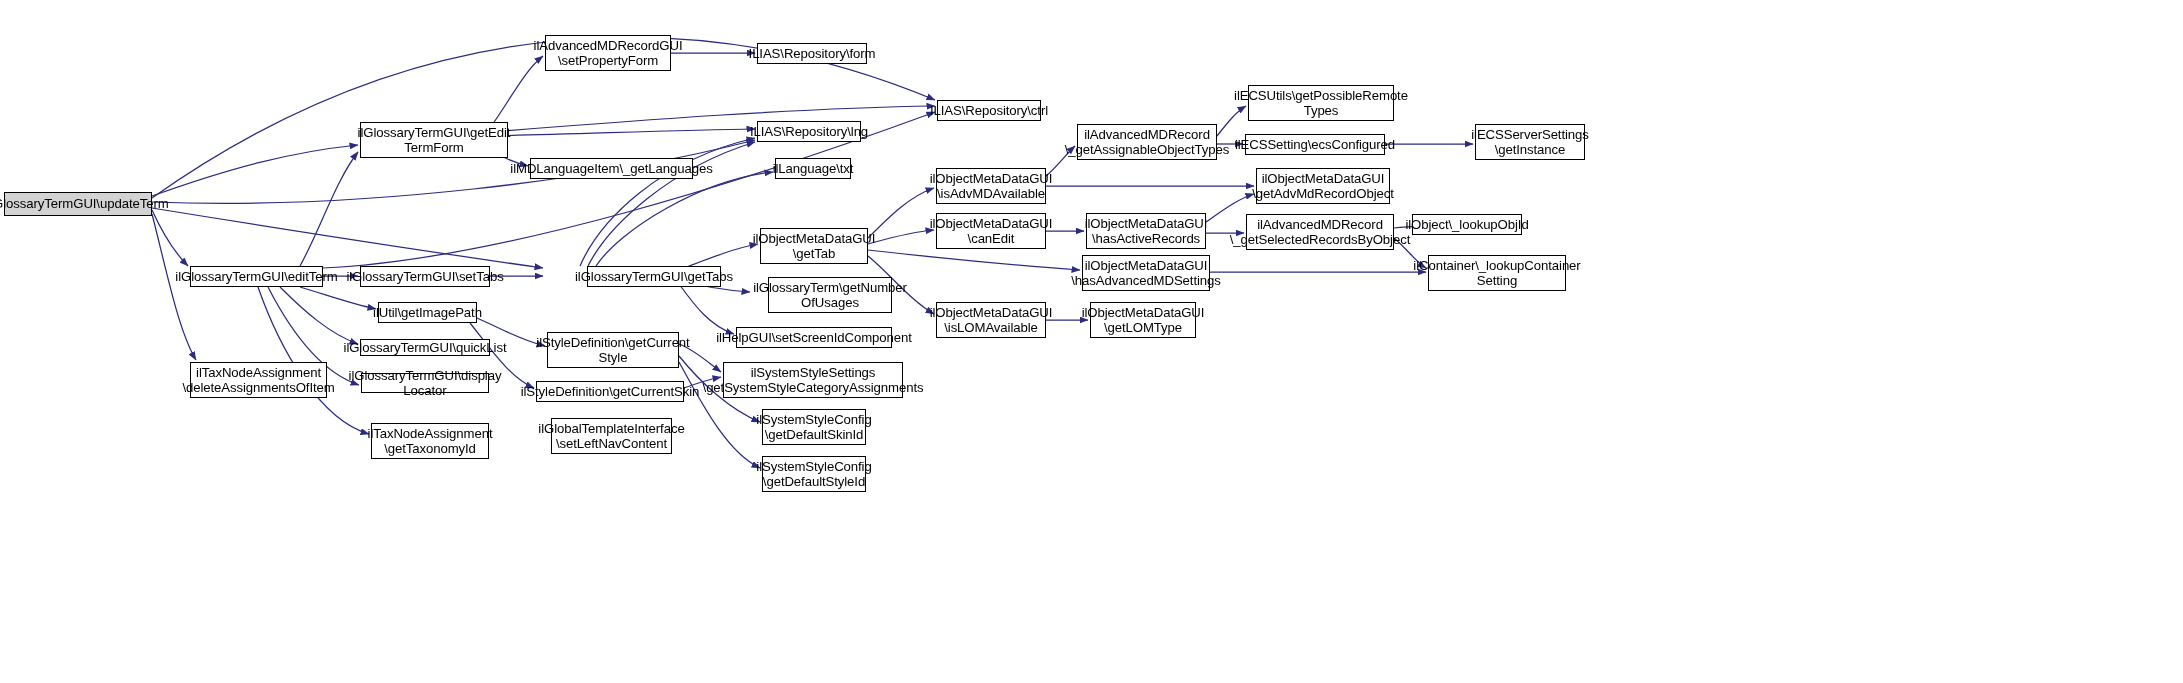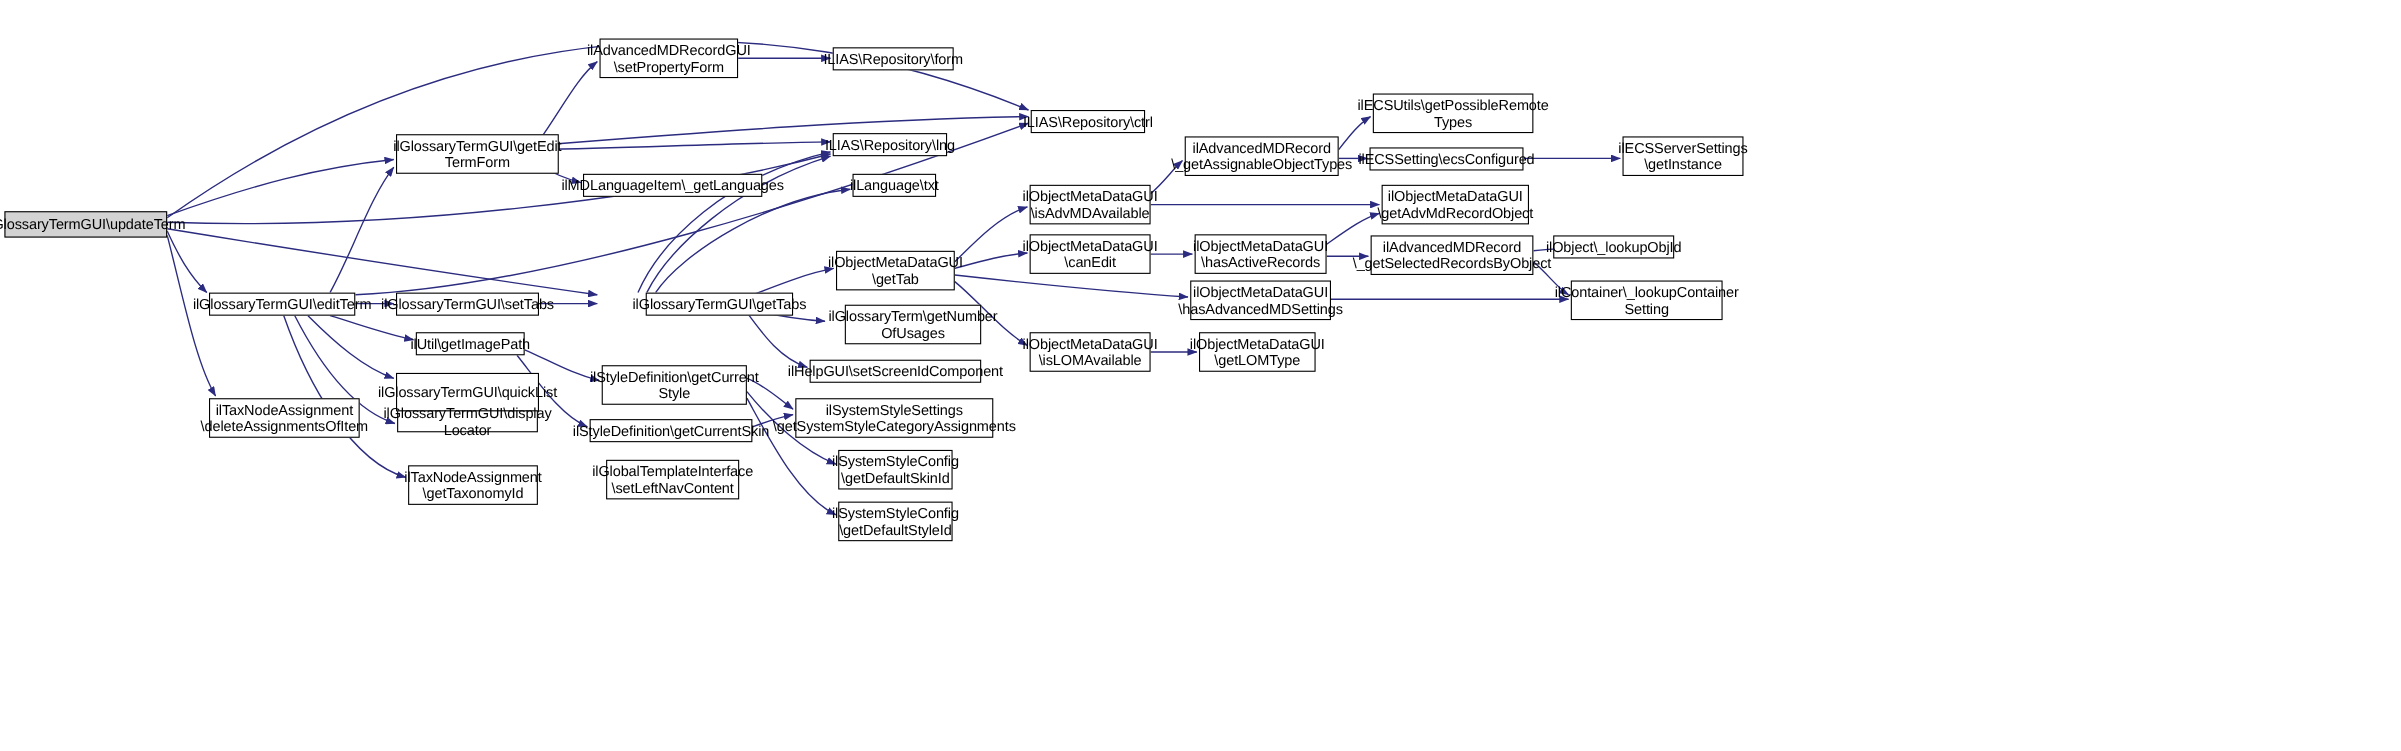--- a/index.html
+++ b/index.html
@@ -117,21 +117,21 @@
       <div class="node" style="left: 775px; top: 158px; width: 76px; height: 21px;">ilLanguage\txt</div>
       <div class="node" style="left: 190px; top: 266px; width: 133px; height: 21px;">ilGlossaryTermGUI\editTerm</div>
       <div class="node" style="left: 360px; top: 266px; width: 130px; height: 21px;">ilGlossaryTermGUI\setTabs</div>
       <div class="node" style="left: 545px; top: 266px; width: 134px; height: 21px; margin-left: 42px;">ilGlossaryTermGUI\getTabs</div>
       <div class="node" style="left: 760px; top: 228px; width: 108px; height: 36px;">ilObjectMetaDataGUI
 \getTab</div>
       <div class="node" style="left: 752px; top: 277px; width: 124px; height: 36px; margin-left: 16px;">ilGlossaryTerm\getNumber
 OfUsages</div>
       <div class="node" style="left: 736px; top: 327px; width: 156px; height: 21px;">ilHelpGUI\setScreenIdComponent</div>
       <div class="node" style="left: 378px; top: 302px; width: 99px; height: 21px;">ilUtil\getImagePath</div>
-      <div class="node" style="left: 360px; top: 339px; width: 130px; height: 35px;">ilGlossaryTermGUI\quickList</div>
+      <div class="node" style="left: 360px; top: 339px; width: 130px; height: 17px;">ilGlossaryTermGUI\quickList</div>
       <div class="node" style="left: 361px; top: 373px; width: 128px; height: 20px;">ilGlossaryTermGUI\display
 Locator</div>
       <div class="node" style="left: 371px; top: 423px; width: 118px; height: 36px;">ilTaxNodeAssignment
 \getTaxonomyId</div>
       <div class="node" style="left: 190px; top: 362px; width: 137px; height: 36px;">ilTaxNodeAssignment
 \deleteAssignmentsOfItem</div>
       <div class="node" style="left: 547px; top: 332px; width: 132px; height: 36px;">ilStyleDefinition\getCurrent
 Style</div>
       <div class="node" style="left: 536px; top: 381px; width: 148px; height: 21px; text-align: right;">ilStyleDefinition\getCurrentSkin</div>
       <div class="node" style="left: 551px; top: 418px; width: 121px; height: 36px;">ilGlobalTemplateInterface

